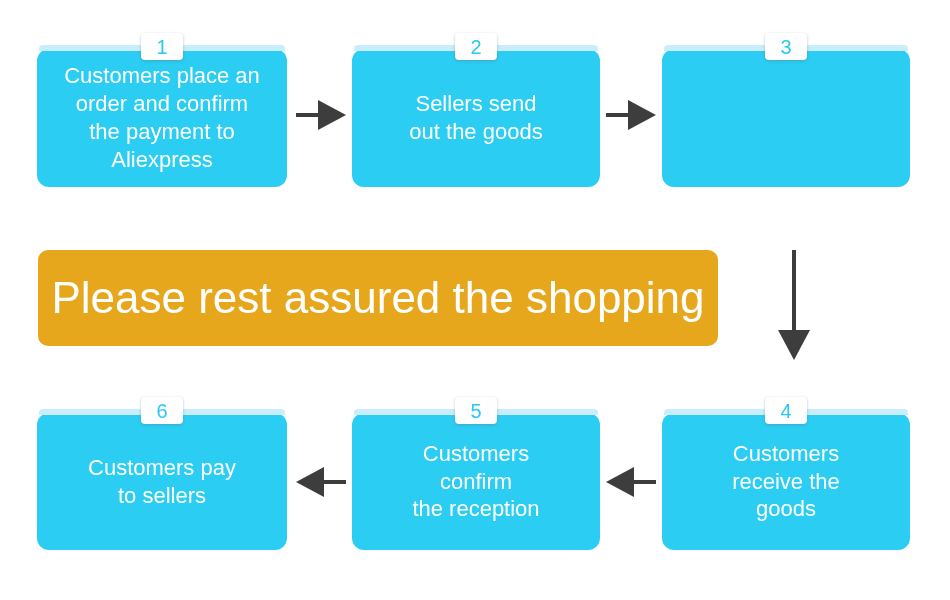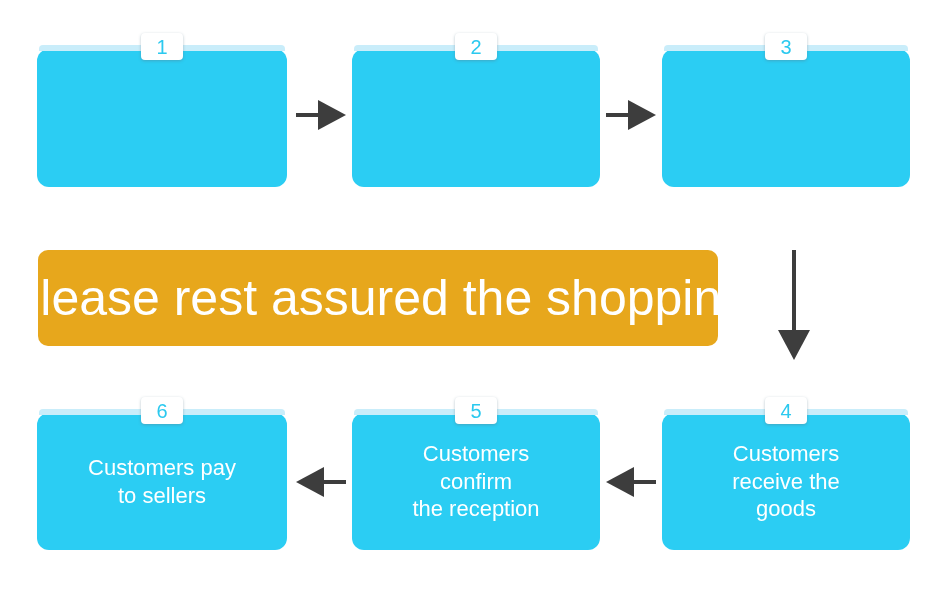--- a/index.html
+++ b/index.html
@@ -81,21 +81,21 @@
     width: 680px;
     height: 96px;
     background: var(--banner, #e7a71c);
     border-radius: 10px;
     display: flex;
     align-items: center;
     justify-content: center;
   }
   .banner span {
     color: var(--text, #ffffff);
-    font-size: 50px;
+    font-size: 44px;
     white-space: nowrap;
   }
 
   
   .arrow-h { position: absolute; width: 50px; height: 30px; }
   .a12 { left: 296px; top: 100px; }
   .a23 { left: 606px; top: 100px; }
   .a45 { left: 606px; top: 467px; }
   .a56 { left: 296px; top: 467px; }
 
@@ -150,27 +150,33 @@
 </head>
 <body>
 
 <div class="canvas">
 
   <div class="step s1">
     <div class="strip"></div>
     <div class="tab">
       <span>1</span>
     </div>
+    <div class="label">Customers place an
+order and confirm
+the payment to
+Aliexpress</div>
   </div>
 
   <div class="step s2">
     <div class="strip"></div>
     <div class="tab">
       <span>2</span>
     </div>
+    <div class="label">Sellers send
+out the goods</div>
   </div>
 
   <div class="step s3">
     <div class="strip"></div>
     <div class="tab">
       <span>3</span>
     </div>
   </div>
 
   <div class="step s4">

